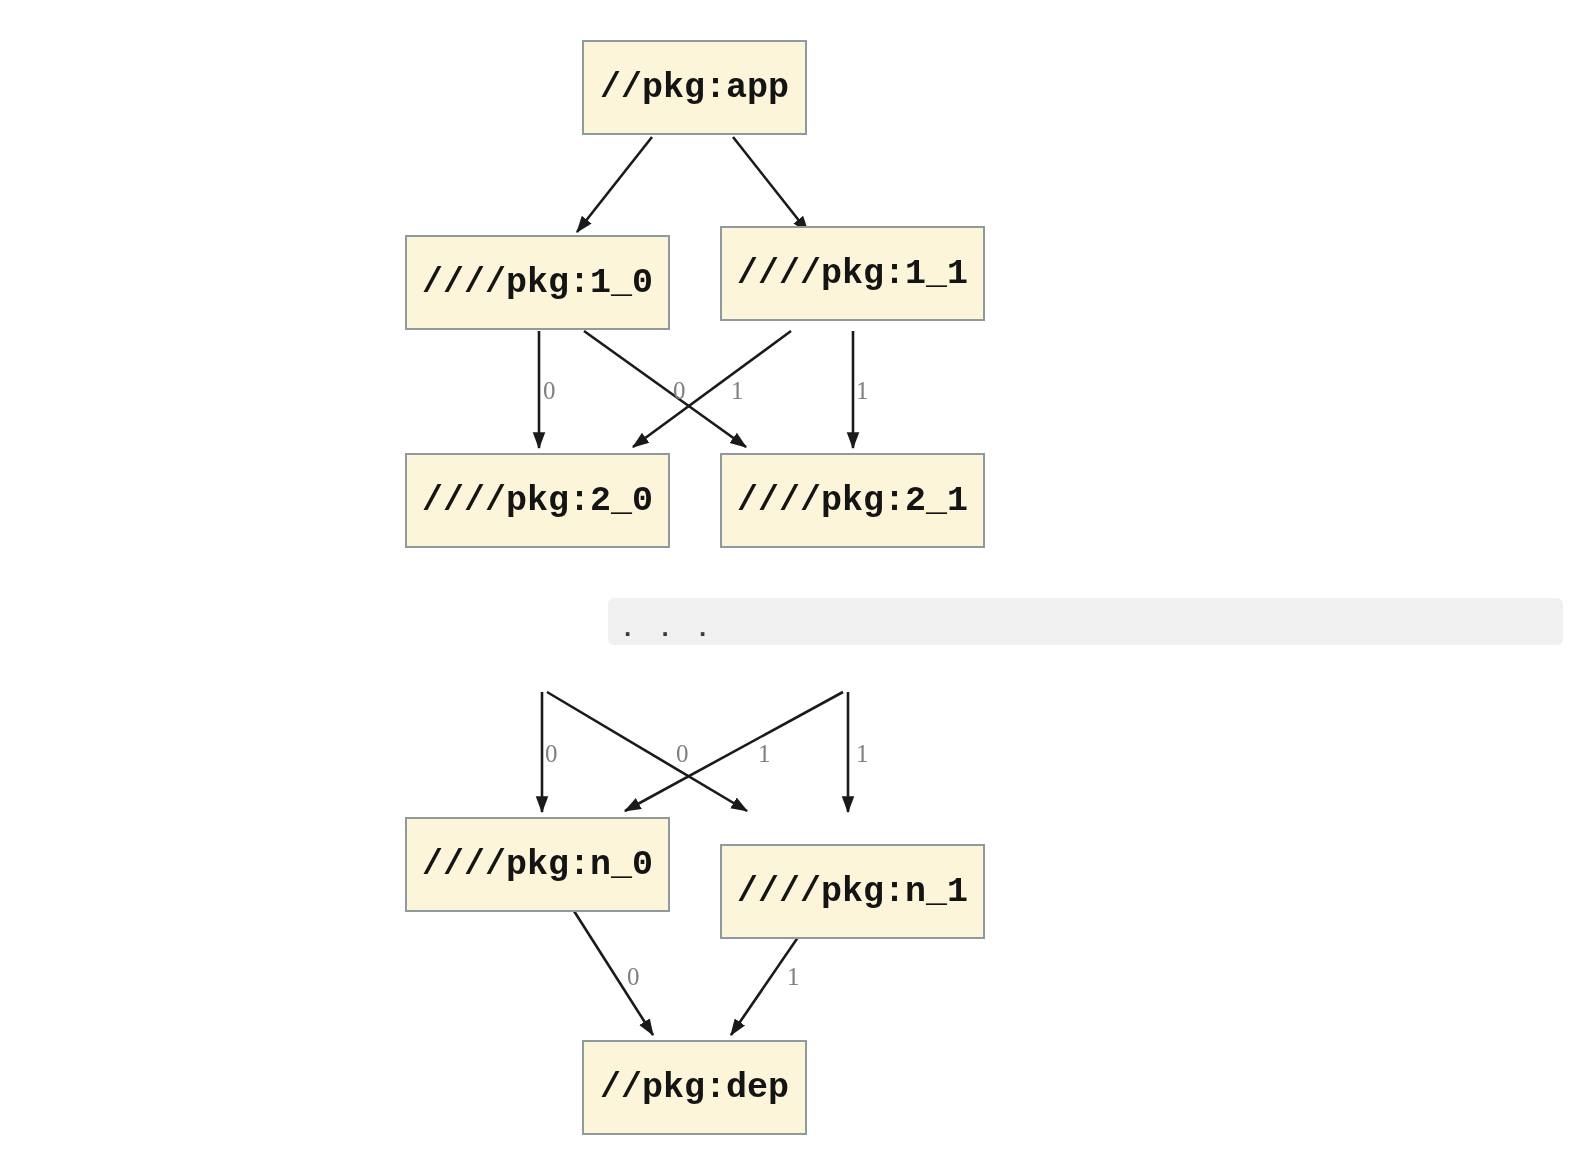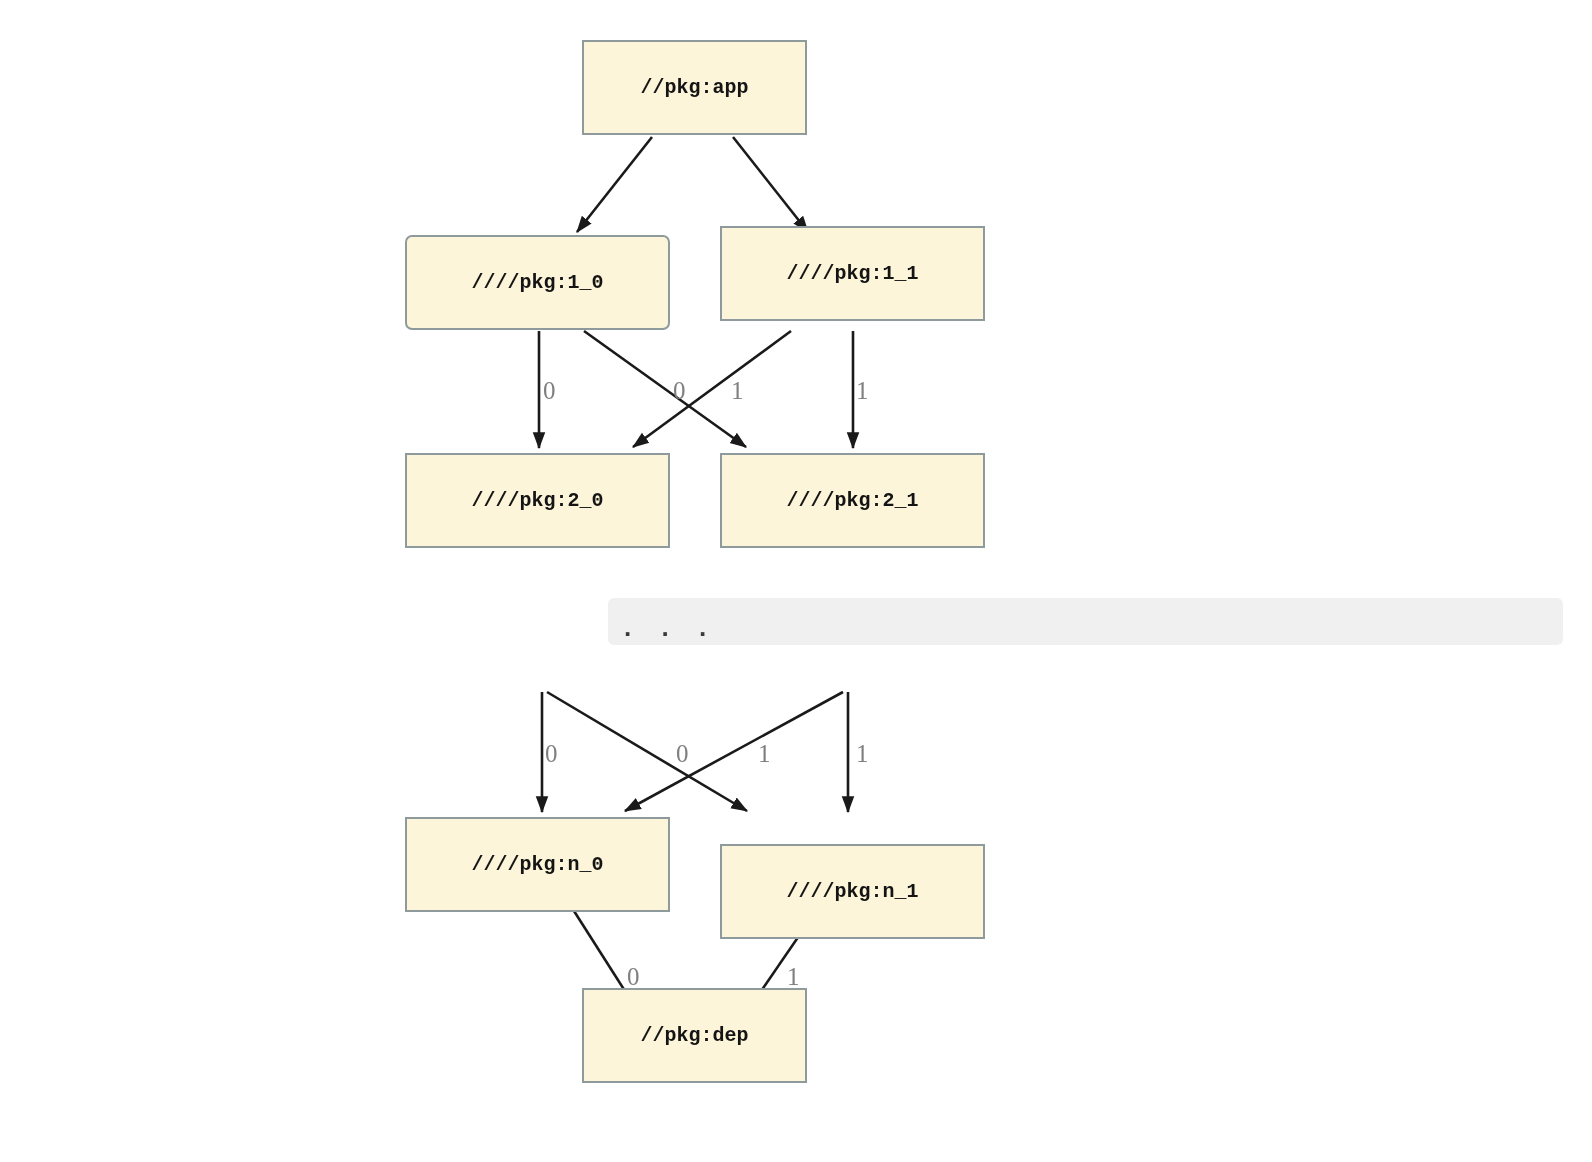--- a/index.html
+++ b/index.html
@@ -27,21 +27,21 @@
   .node{
     position:absolute;
     box-sizing:border-box;
     background:var(--node-fill);
     border:2.5px solid var(--node-border);
     display:flex;align-items:center;justify-content:center;
   }
   .node span{
     font-family:"Liberation Mono","DejaVu Sans Mono",monospace;
     font-weight:bold;
-    font-size:20px;
+    font-size:35px;
     color:var(--node-text);
     white-space:pre;
   }
   .edge-label{
     position:absolute;
     transform:translateY(-50%);
     font-family:"Liberation Serif","DejaVu Serif",serif;
     font-size:25px;
     line-height:1;
     color:var(--label-color);
@@ -86,39 +86,39 @@
       <line x1="547" y1="692" x2="747" y2="811" stroke="#1a1a1a" stroke-width="2.6" marker-end="url(#arrow)"></line>
       <line x1="843" y1="692" x2="625" y2="811" stroke="#1a1a1a" stroke-width="2.6" marker-end="url(#arrow)"></line>
       <line x1="848" y1="692" x2="848" y2="812" stroke="#1a1a1a" stroke-width="2.6" marker-end="url(#arrow)"></line>
       <line x1="574" y1="911" x2="653" y2="1035" stroke="#1a1a1a" stroke-width="2.6" marker-end="url(#arrow)"></line>
       <line x1="816" y1="911" x2="731" y2="1035" stroke="#1a1a1a" stroke-width="2.6" marker-end="url(#arrow)"></line>
     </svg>
 
   <div class="node" style="left: 582px; top: 40px; width: 225px; height: 95px;">
     <span>//pkg:app</span>
   </div>
-  <div class="node" style="left: 405px; top: 235px; width: 265px; height: 95px; border-radius: 7px;">
+  <div class="node" style="left: 405px; top: 235px; width: 265px; height: 95px;">
     <span>////pkg:1_0</span>
   </div>
   <div class="node" style="left: 720px; top: 226px; width: 265px; height: 95px;">
     <span>////pkg:1_1</span>
   </div>
   <div class="node" style="left: 405px; top: 453px; width: 265px; height: 95px; text-align: right;">
     <span>////pkg:2_0</span>
   </div>
   <div class="node" style="left: 720px; top: 453px; width: 265px; height: 95px;">
     <span>////pkg:2_1</span>
   </div>
   <div class="node" style="left: 405px; top: 817px; width: 265px; height: 95px; text-align: right;">
     <span>////pkg:n_0</span>
   </div>
   <div class="node" style="left: 720px; top: 844px; width: 265px; height: 95px;">
     <span>////pkg:n_1</span>
   </div>
-  <div class="node" style="left: 582px; top: 988px; width: 225px; height: 95px;">
+  <div class="node" style="left: 582px; top: 1040px; width: 225px; height: 95px;">
     <span>//pkg:dep</span>
   </div>
 
   <div class="ellipsis-bar">
     <span>. . .</span>
   </div>
 
   <div id="edge-labels">
       <span class="edge-label" style="left: 543px; top: 390px;">0</span>
       <span class="edge-label" style="left: 673px; top: 390px;">0</span>

